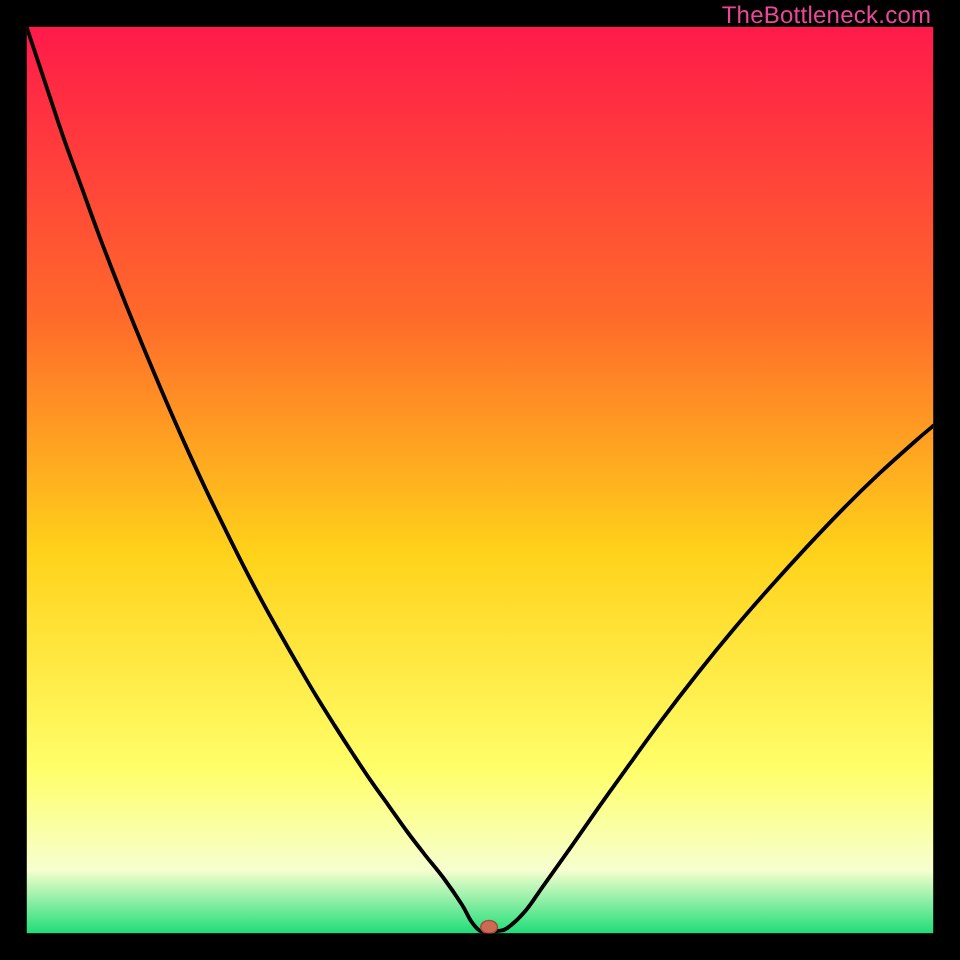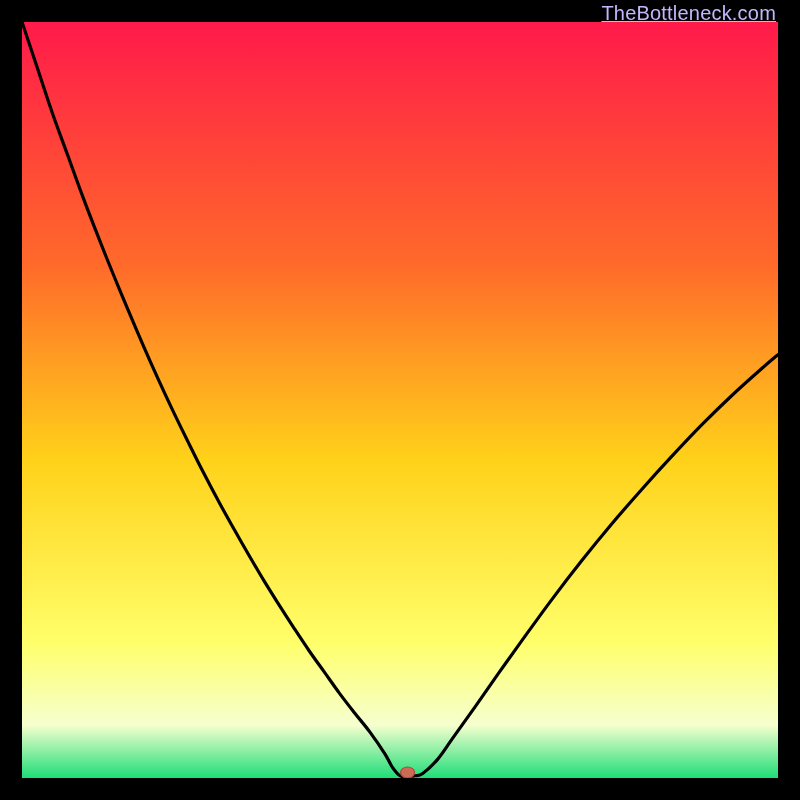--- a/index.html
+++ b/index.html
@@ -22,25 +22,24 @@
     left: 22px;
     top: 22px;
     width: 756px;
     height: 756px;
     overflow: hidden;
   }
   .watermark {
     position: absolute;
     top: 2px;
     right: 24px;
-    color: #c4b5fd;
+    color: #ec4899;
     font-size: 20px;
     font-weight: 500;
     letter-spacing: 0.2px;
-    text-decoration: underline;
   }
 </style>
 </head>
 <body>
 
 <div class="frame">
   <div class="watermark">TheBottleneck.com</div>
 
   <div class="plot">
     <svg id="plot-svg" width="756" height="756" viewBox="0 0 756 756">

